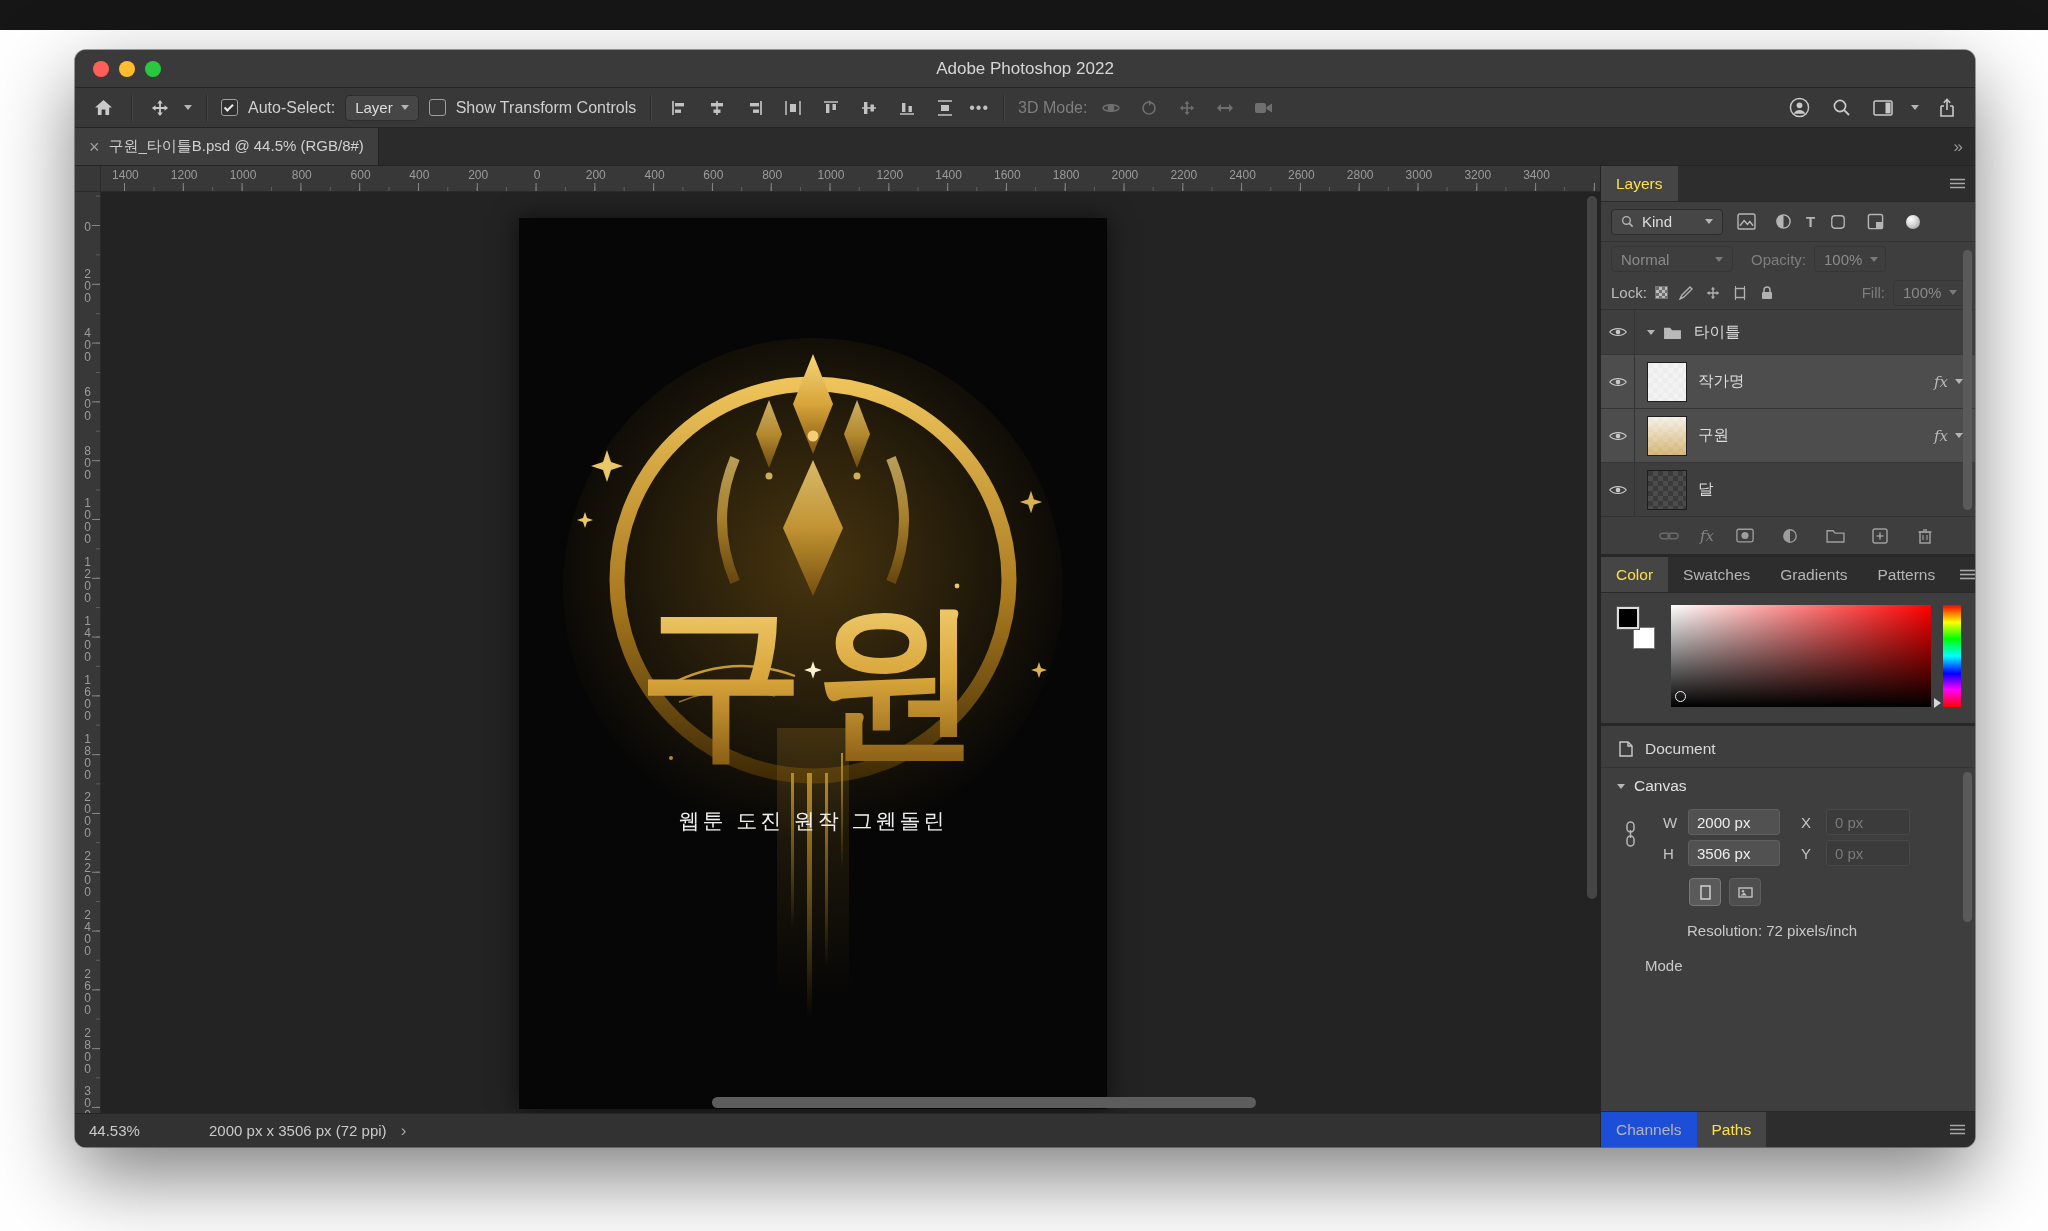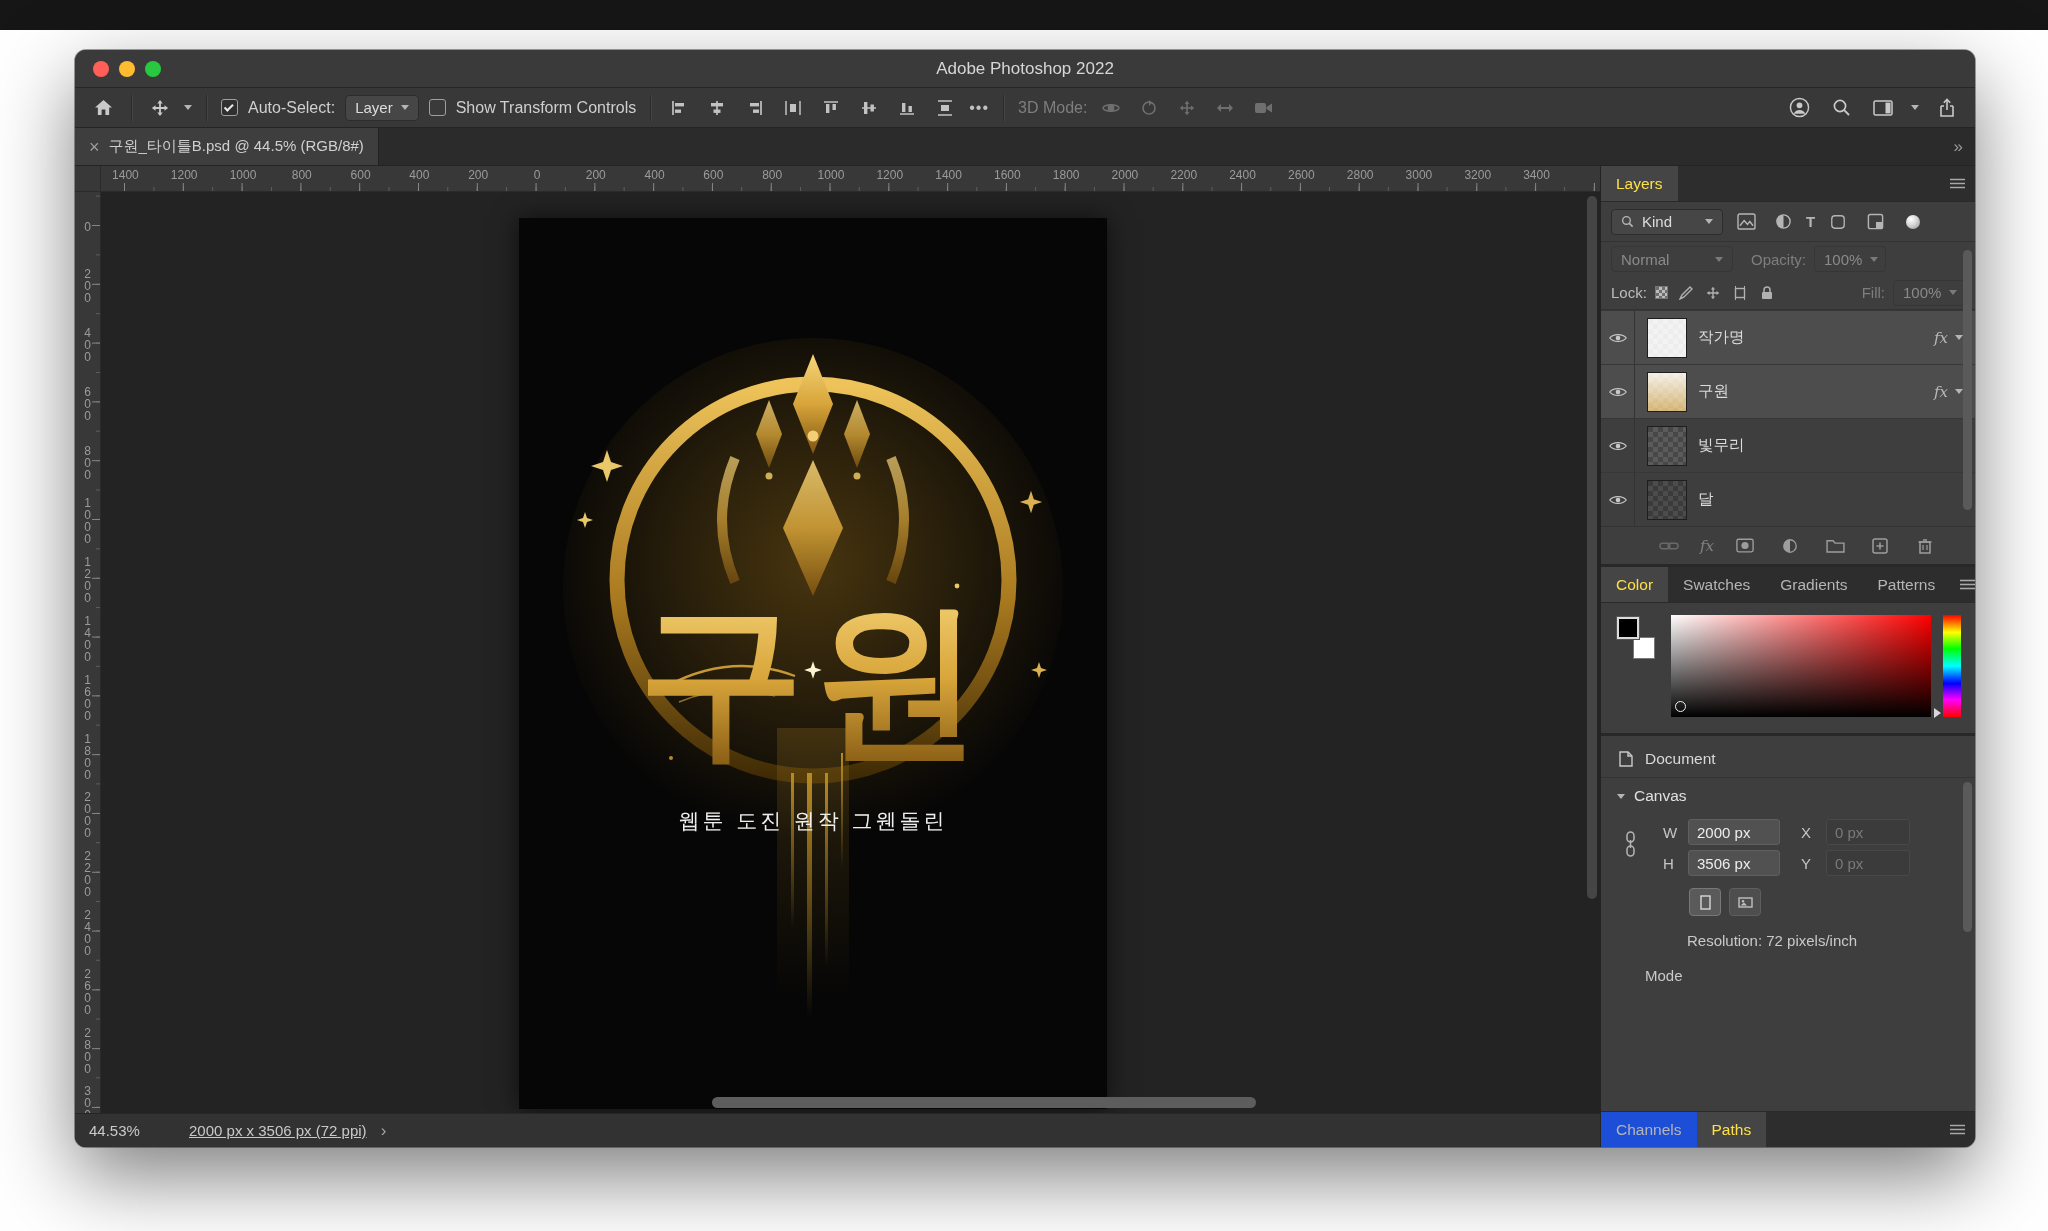--- a/index.html
+++ b/index.html
@@ -68,21 +68,21 @@
   .artwork { position:absolute; left:418px; top:26px; width:588px; height:891px; display:block; box-shadow:0 0 24px rgba(0,0,0,.6); }
 
   .h-scroll { position:absolute; left:0; right:14px; bottom:5px; height:11px; }
   .h-thumb { position:absolute; left:611px; width:544px; height:11px; border-radius:6px; background:#5d5d5d; }
   .v-scroll { position:absolute; top:0; bottom:20px; right:3px; width:10px; }
   .v-thumb { position:absolute; top:4px; height:78%; width:10px; border-radius:6px; background:#454545; }
 
   .statusbar { position:absolute; left:0; right:0; bottom:0; height:34px; background:#323232; border-top:1px solid #262626;
     display:flex; align-items:center; padding:0 14px; font-size:15px; color:#c9c9c9; }
   .status-zoom { min-width:60px; }
-  .status-size { margin-left:40px;text-decoration:underline; }
+  .status-size { margin-left:60px; }
   .status-chev { margin-left:14px; color:#a5a5a5; font-size:17px; }
 
   
   .dock { width:375px; flex:0 0 375px; background:#3e3e3e; border-left:1px solid #232323; display:flex;
     flex-direction:column; position:relative; }
   .panel-tabs { display:flex; align-items:stretch; background:#2d2d2d; height:36px; font-size:15.5px;
     color:#b5b5b5; flex:0 0 36px; border-bottom:1px solid #2a2a2a; }
   .ptab { display:flex; align-items:center; padding:0 15px; }
   .ptab.active { background:#454545; color:#fde047; }
   .ptab-menu { margin-left:auto; display:flex; align-items:center; padding:0 10px; }
@@ -552,20 +552,35 @@
             </span>
           </span>
           <span class="dim-label" style="margin-left:auto">Fill:</span>
           <span class="dd disabled" style="width:72px">
             <span>100%</span>
             <span class="tri-down" style="margin-left:auto"></span>
           </span>
         </div>
 
         <div class="layer-list">
+          <div class="group-row">
+            <span class="eye-cell">
+              <svg width="18" height="12" viewBox="0 0 24 16">
+                  <path d="M1 8 C5.5 2 18.5 2 23 8 C18.5 14 5.5 14 1 8 Z" fill="none" stroke="#c8c8c8" stroke-width="1.6"></path>
+                  <circle cx="12" cy="8" r="3.1" fill="#c8c8c8"></circle>
+                </svg>
+            </span>
+            <span class="tri-down grp-chev"></span>
+            <span class="icon-btn" style="width:22px">
+              <svg width="19" height="15" viewBox="0 0 20 16">
+                  <path d="M1 3 H7.5 L9.5 5.5 H19 V15 H1 Z" fill="#b9b9b9"></path>
+                </svg>
+            </span>
+            <span class="lname">타이틀</span>
+          </div>
 
           <div class="layer-row selected">
             <span class="eye-cell">
               <svg width="18" height="12" viewBox="0 0 24 16">
                   <path d="M1 8 C5.5 2 18.5 2 23 8 C18.5 14 5.5 14 1 8 Z" fill="none" stroke="#c8c8c8" stroke-width="1.6"></path>
                   <circle cx="12" cy="8" r="3.1" fill="#c8c8c8"></circle>
                 </svg>
             </span>
             <span class="thumb t0"></span>
             <span class="lname">작가명</span>
@@ -583,30 +598,20 @@
                 </svg>
             </span>
             <span class="thumb t1"></span>
             <span class="lname">구원</span>
             <span class="fxwrap">
               <span class="fxtext">fx</span>
               <span class="tri-down"></span>
             </span>
           </div>
 
-          <div class="layer-row">
-            <span class="eye-cell">
-              <svg width="18" height="12" viewBox="0 0 24 16">
-                  <path d="M1 8 C5.5 2 18.5 2 23 8 C18.5 14 5.5 14 1 8 Z" fill="none" stroke="#c8c8c8" stroke-width="1.6"></path>
-                  <circle cx="12" cy="8" r="3.1" fill="#c8c8c8"></circle>
-                </svg>
-            </span>
-            <span class="thumb t2"></span>
-            <span class="lname">빛무리</span>
-          </div>
 
           <div class="layer-row">
             <span class="eye-cell">
               <svg width="18" height="12" viewBox="0 0 24 16">
                   <path d="M1 8 C5.5 2 18.5 2 23 8 C18.5 14 5.5 14 1 8 Z" fill="none" stroke="#c8c8c8" stroke-width="1.6"></path>
                   <circle cx="12" cy="8" r="3.1" fill="#c8c8c8"></circle>
                 </svg>
             </span>
             <span class="thumb t3"></span>
             <span class="lname">달</span>

